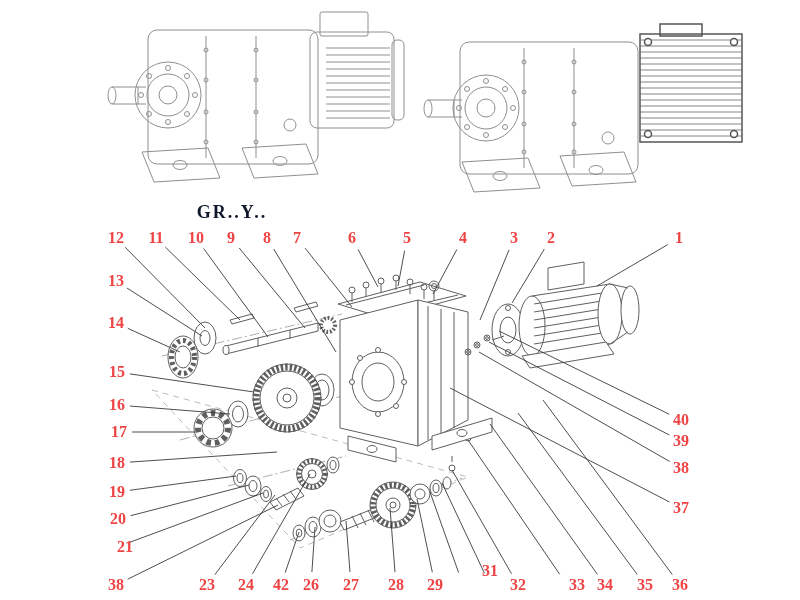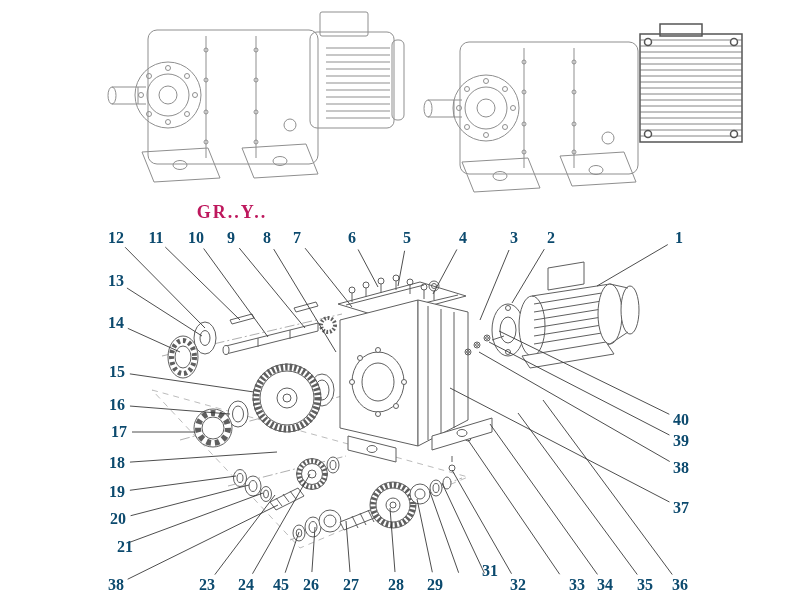--- a/index.html
+++ b/index.html
@@ -1,22 +1,22 @@
 <!DOCTYPE html>
 <html><head>
 <meta charset="utf-8">
 <style>
   * { margin:0; padding:0; box-sizing:border-box; }
   html,body { width:800px; height:600px; background:#fff; font-family:"Liberation Serif", serif; }
   #canvas { position:relative; width:800px; height:600px; background:#ffffff; overflow:hidden; }
   #art { position:absolute; left:0; top:0; }
   .title { position:absolute; transform:translate(-50%,-50%); font-weight:bold; font-size:18px;
-           letter-spacing:2px; color:#be185d; white-space:nowrap; }
+           letter-spacing:2px; color:#0f172a; white-space:nowrap; }
   .callout { position:absolute; transform:translate(-50%,-50%); font-size:16px; font-weight:600;
-             color:#0c4a6e; line-height:1; }
+             color:#ef4444; line-height:1; }
   #leader-lines line { stroke:#3a3a3a; stroke-width:0.9; }
 </style>
 </head>
 <body>
 
 <div id="canvas">
 
 <svg id="art" width="800" height="600" viewBox="0 0 800 600">
 
   <g stroke="#8f8f8f" fill="none" stroke-width="1">
@@ -338,21 +338,21 @@
       <div class="callout" style="left: 117px; top: 372px;">15</div>
       <div class="callout" style="left: 117px; top: 405px;">16</div>
       <div class="callout" style="left: 119px; top: 432px;">17</div>
       <div class="callout" style="left: 117px; top: 463px;">18</div>
       <div class="callout" style="left: 117px; top: 492px;">19</div>
       <div class="callout" style="left: 118px; top: 519px;">20</div>
       <div class="callout" style="left: 117px; top: 547px; margin-left: 8px;">21</div>
       <div class="callout" style="left: 116px; top: 585px;">38</div>
       <div class="callout" style="left: 207px; top: 585px;">23</div>
       <div class="callout" style="left: 246px; top: 585px;">24</div>
-      <div class="callout" style="left: 281px; top: 585px;">45</div>
+      <div class="callout" style="left: 281px; top: 585px;">42</div>
       <div class="callout" style="left: 311px; top: 585px;">26</div>
       <div class="callout" style="left: 351px; top: 585px;">27</div>
       <div class="callout" style="left: 396px; top: 585px;">28</div>
       <div class="callout" style="left: 435px; top: 585px;">29</div>
       <div class="callout" style="left: 463px; top: 585px; margin-top: 31px;">30</div>
       <div class="callout" style="left: 490px; top: 571px;">31</div>
       <div class="callout" style="left: 518px; top: 585px;">32</div>
       <div class="callout" style="left: 567px; top: 585px; margin-left: 10px;">33</div>
       <div class="callout" style="left: 605px; top: 585px;">34</div>
       <div class="callout" style="left: 645px; top: 585px;">35</div>

